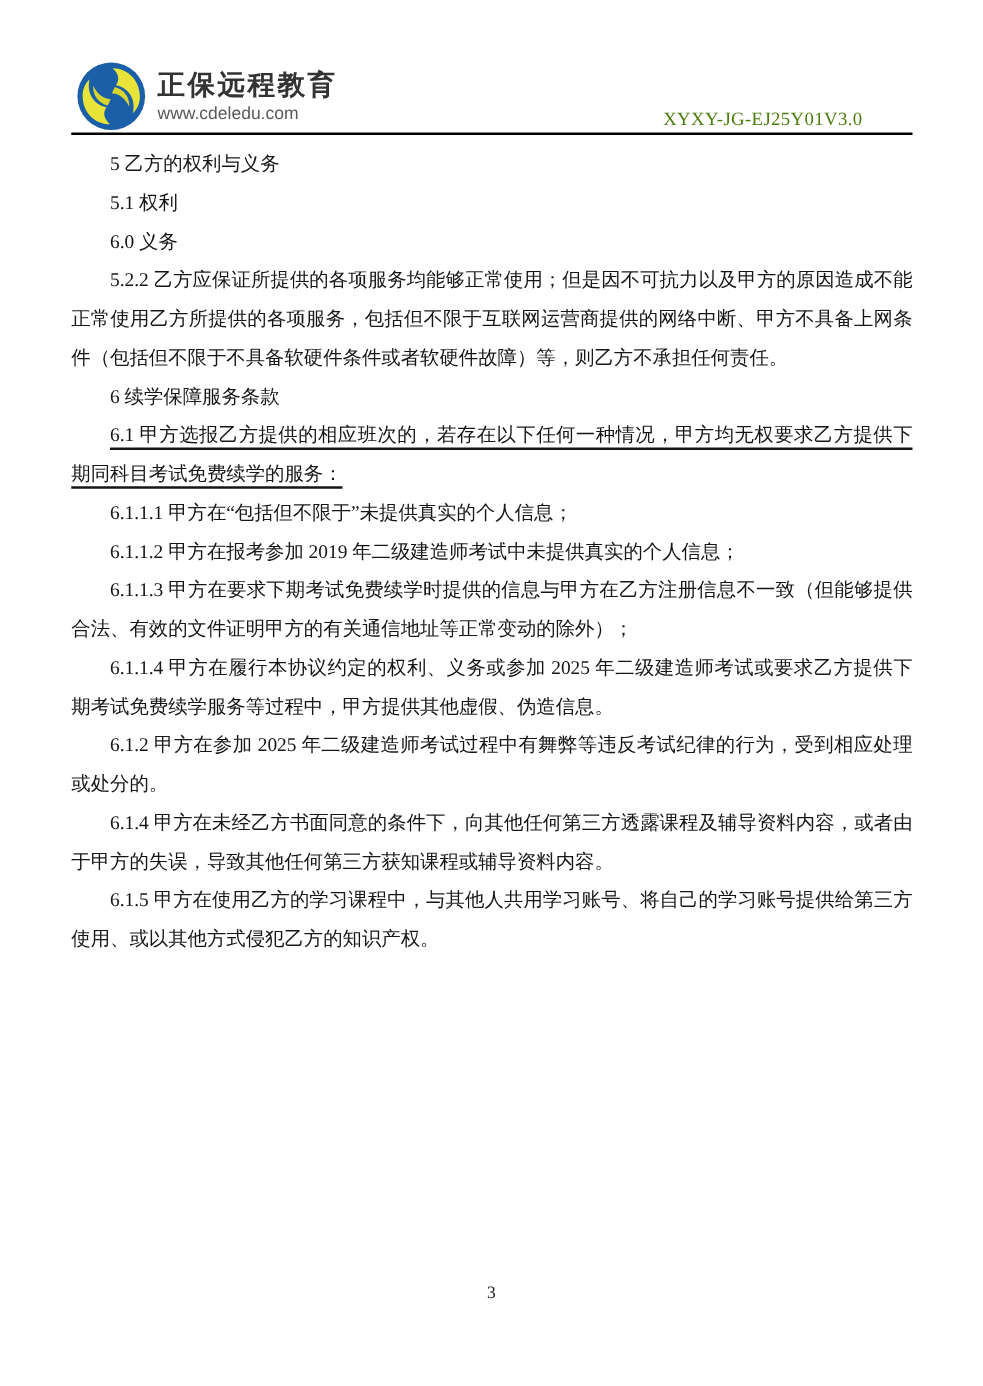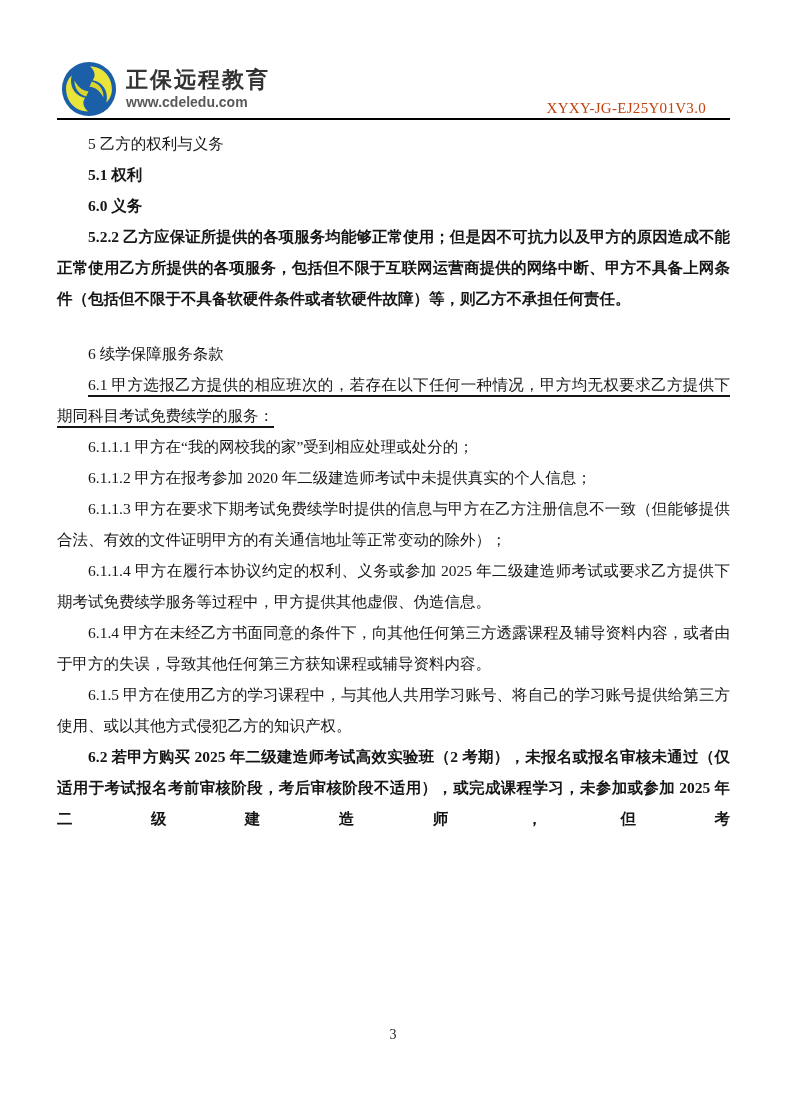--- a/index.html
+++ b/index.html
@@ -7,21 +7,21 @@
     width: 786px; height: 1109px;
     background: #ffffff;
     font-family: "Liberation Serif", serif;
     color: #161616;
     overflow: hidden;
     position: relative;
   }
   .page {
     box-sizing: border-box;
     width: 786px; height: 1109px;
-    padding: 16px 56px 0 57px;
+    padding: 4px 56px 0 57px;
     position: relative;
   }
   
   .header {
     position: relative;
     height: 102px;
     border-bottom: 2px solid #000000;
   }
   .logo-wrap {
     position: absolute;
@@ -35,52 +35,51 @@
   .brand-name {
     font-family: "Liberation Sans", sans-serif;
     font-weight: bold;
     font-size: 22px;
     letter-spacing: 2px;
     color: #333333;
     line-height: 26px;
   }
   .brand-url {
     font-family: "Liberation Sans", sans-serif;
-    font-weight: bold;
+    font-weight: normal;
     font-size: 14px;
     color: #58595b;
     line-height: 19px;
   }
   .doc-code {
     position: absolute;
-    right: 24px; bottom: 1px;
+    right: 40px; bottom: 1px;
     font-family: "Liberation Serif", serif;
     font-size: 15px;
-    color: #c2410c;
+    color: #4d7c0f;
     letter-spacing: 0.3px;
   }
   
   .content {
     padding-top: 8px;
     font-size: 15.5px;
     line-height: 31px;
     text-align: justify;
   }
   .content p {
     margin: 0;
     text-indent: 2em;
-    font-weight: bold;
   }
   .content p.bold { font-weight: normal; }
   .content p.underline {
     text-decoration: underline;
     text-decoration-thickness: 1.5px;
     text-underline-offset: 5px;
   }
-  .content p.sec-gap { margin-top: 24px; }
+  .content p.sec-gap { margin-top: 0; }
   .content p.cont { text-align-last: justify; }
   
   .page-number {
     position: absolute;
     left: 0; right: 0;
     bottom: 66px;
     text-align: center;
     font-size: 14px;
     color: #222222;
   }
@@ -107,24 +106,24 @@
     <span class="doc-code">XYXY-JG-EJ25Y01V3.0</span>
   </div>
 
   <div class="content">
     <p class="bold">5 乙方的权利与义务</p>
     <p>5.1 权利</p>
     <p>6.0 义务</p>
     <p>5.2.2 乙方应保证所提供的各项服务均能够正常使用；但是因不可抗力以及甲方的原因造成不能正常使用乙方所提供的各项服务，包括但不限于互联网运营商提供的网络中断、甲方不具备上网条件（包括但不限于不具备软硬件条件或者软硬件故障）等，则乙方不承担任何责任。</p>
     <p class="bold sec-gap">6 续学保障服务条款</p>
     <p class="bold underline">6.1 甲方选报乙方提供的相应班次的，若存在以下任何一种情况，甲方均无权要求乙方提供下期同科目考试免费续学的服务：</p>
-    <p class="bold">6.1.1.1 甲方在“我的网校我的家”受到相应处理或处分的；</p>
-    <p class="bold">6.1.1.2 甲方在报考参加 2020 年二级建造师考试中未提供真实的个人信息；</p>
+    <p class="bold">6.1.1.1 甲方在“包括但不限于”未提供真实的个人信息；</p>
+    <p class="bold">6.1.1.2 甲方在报考参加 2019 年二级建造师考试中未提供真实的个人信息；</p>
     <p class="bold">6.1.1.3 甲方在要求下期考试免费续学时提供的信息与甲方在乙方注册信息不一致（但能够提供合法、有效的文件证明甲方的有关通信地址等正常变动的除外）；</p>
     <p class="bold">6.1.1.4 甲方在履行本协议约定的权利、义务或参加 2025 年二级建造师考试或要求乙方提供下期考试免费续学服务等过程中，甲方提供其他虚假、伪造信息。</p>
+    <p class="bold">6.1.2 甲方在参加 2025 年二级建造师考试过程中有舞弊等违反考试纪律的行为，受到相应处理或处分的。</p>
     <p class="bold">6.1.4 甲方在未经乙方书面同意的条件下，向其他任何第三方透露课程及辅导资料内容，或者由于甲方的失误，导致其他任何第三方获知课程或辅导资料内容。</p>
     <p class="bold">6.1.5 甲方在使用乙方的学习课程中，与其他人共用学习账号、将自己的学习账号提供给第三方使用、或以其他方式侵犯乙方的知识产权。</p>
-    <p class="cont">6.2 若甲方购买 2025 年二级建造师考试高效实验班（2 考期），未报名或报名审核未通过（仅适用于考试报名考前审核阶段，考后审核阶段不适用），或完成课程学习，未参加或参加 2025 年二级建造师，但考</p>
   </div>
 
   <div class="page-number">3</div>
 
 </div>
 
 </body></html>

